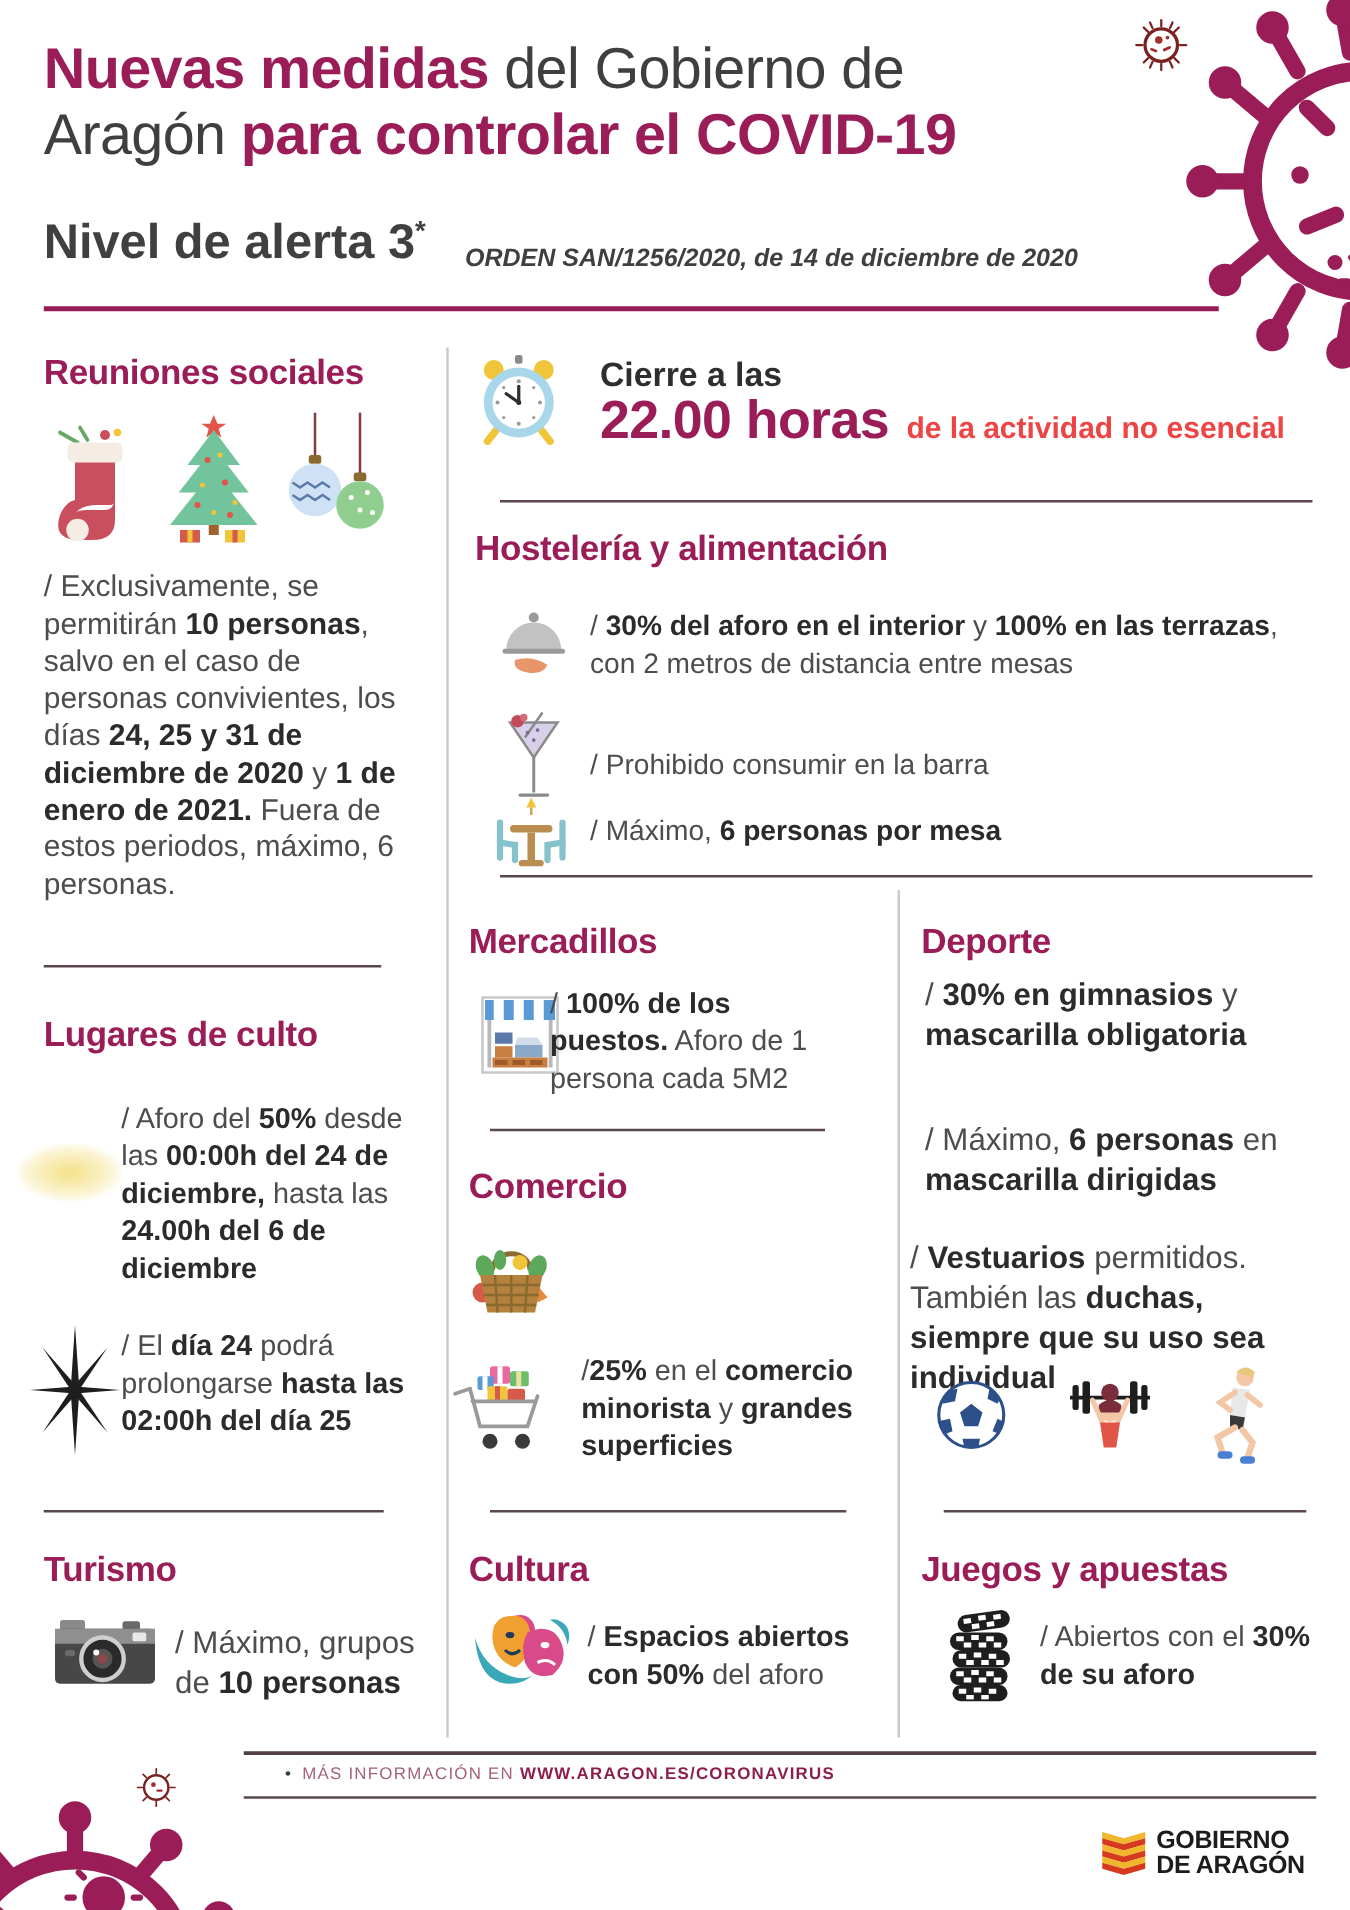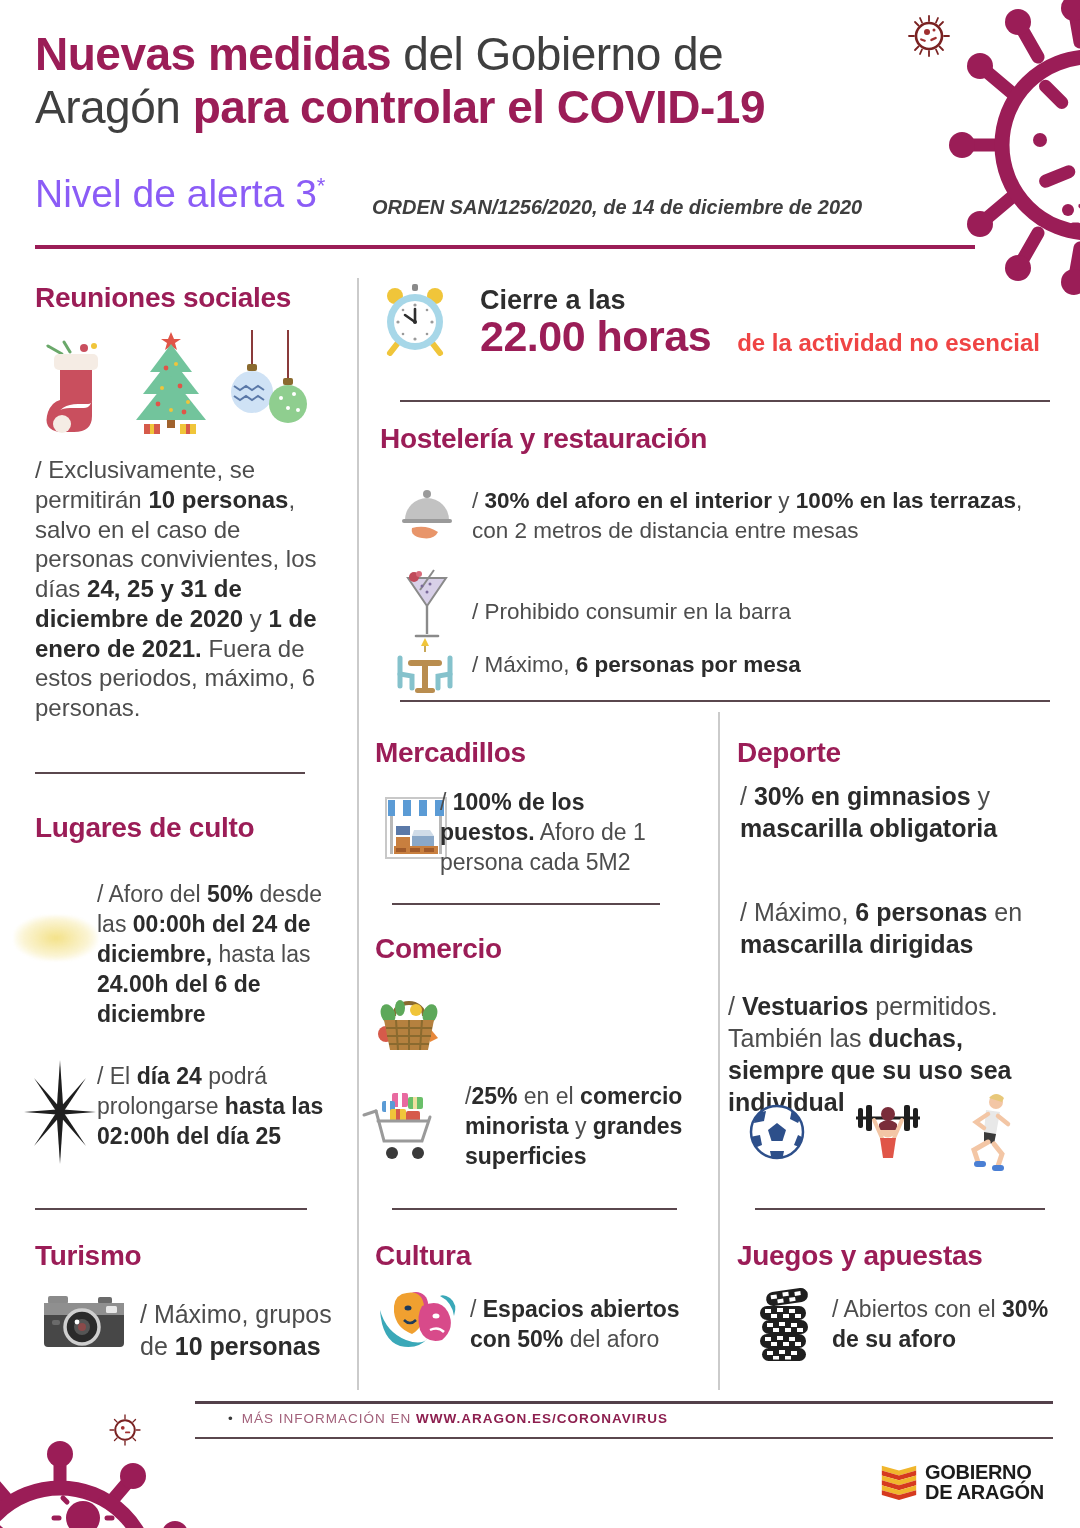--- a/index.html
+++ b/index.html
@@ -2,40 +2,40 @@
 <html><head>
 <meta charset="utf-8">
 <style>
   html,body{margin:0;padding:0;background:#ffffff}
   #page{position:relative;width:1080px;height:1528px;background:#fff;overflow:hidden;
         font-family:"Liberation Sans",sans-serif;color:#444}
   .abs{position:absolute}
   
   .main-title{font-size:46px;line-height:1.16;letter-spacing:-0.5px;font-weight:400;color:#3f3f3f}
   .main-title .acc{color:#9b1d57;font-weight:700}
-  .alert{font-size:39px;color:#8b5cf6;font-weight:400}
+  .alert{font-size:39px;color:#404040;font-weight:700}
   .alert sup{font-size:22px}
   .order{font-size:20px;font-style:italic;font-weight:700;color:#3f3f3f}
   .hdr-rule{background:#9b1d57;height:4px}
   
   .rule{background:#5a474d;height:2px}
   .rule-thick{background:#53404a;height:3px}
   .vrule{background:#cbcbcb;width:2px}
   
   .sec-title{font-weight:700;color:#9b1d57;letter-spacing:-0.3px;font-size:28px}
   
   .seg{color:#4d4d4d}
   .seg .b{font-weight:700;color:#2b2b2b}
   .t24{font-size:24px;line-height:1.24}
   .t23{font-size:23px;line-height:1.3}
   .t22{font-size:22.5px;line-height:1.34}
   .t25{font-size:25px;line-height:1.28}
   
   .closure-lead{font-size:27px;font-weight:700;color:#2e2e2e}
-  .closure-row{display:flex;align-items:baseline;gap:26px}
+  .closure-row{display:flex;align-items:baseline;gap:14px}
   .closure-time{font-size:43px;font-weight:700;color:#9b1d57;letter-spacing:-0.5px}
   .closure-tail{font-size:24px;font-weight:700;color:#ef4444}
   
   .info{font-size:13.5px;letter-spacing:1px;color:#a2607a}
   .info .url{font-weight:700;color:#8d1f4f}
   .logo-text{font-size:20px;font-weight:700;color:#1c1c1c;line-height:1.0;letter-spacing:-0.3px}
   .glow{background:radial-gradient(ellipse at center,rgba(243,224,130,0.95) 0%,rgba(243,224,130,0.35) 55%,rgba(243,224,130,0) 75%);filter:blur(1px)}
 </style>
 </head>
 <body>
@@ -197,21 +197,21 @@
     <circle cx="32" cy="40" r="2" fill="#2e2e2e"></circle>
   </svg>
 
   <div class="abs closure-lead" style="left:480px;top:285px">Cierre a las</div>
   <div class="abs closure-row" style="left:480px;top:312px">
     <span class="closure-time">22.00 horas</span>
     <span class="closure-tail">de la actividad no esencial</span>
   </div>
   <div class="abs rule" style="left:400px;top:400px;width:650px"></div>
 
-  <div class="abs sec-title" style="left:380px;top:423px">Hostelería y restauración</div>
+  <div class="abs sec-title" style="left:380px;top:423px">Hostelería y alimentación</div>
 
   <svg class="abs" style="left:398px;top:486px" width="58" height="58" viewBox="0 0 58 58">
     <circle cx="29" cy="8" r="4" fill="#9a9a9a"></circle>
     <path d="M7,34 a22,22 0 0 1 44,0 z" fill="#c2c2c2"></path>
     <rect x="4" y="33" width="50" height="4" rx="2" fill="#9a9a9a"></rect>
     <path d="M14,42 q14,-4 26,4 q-4,8 -16,6 q-12,-2 -10,-10 z" fill="#e8956a"></path>
   </svg>
   <div class="abs seg t22" style="left:472px;top:486px;width:590px"><span>/ </span><span class="b">30% del aforo en el interior</span><span> y </span><span class="b">100% en las terrazas</span><span>, con 2 metros de distancia entre mesas</span></div>
 
   <svg class="abs" style="left:404px;top:568px" width="46" height="82" viewBox="0 0 46 82">

